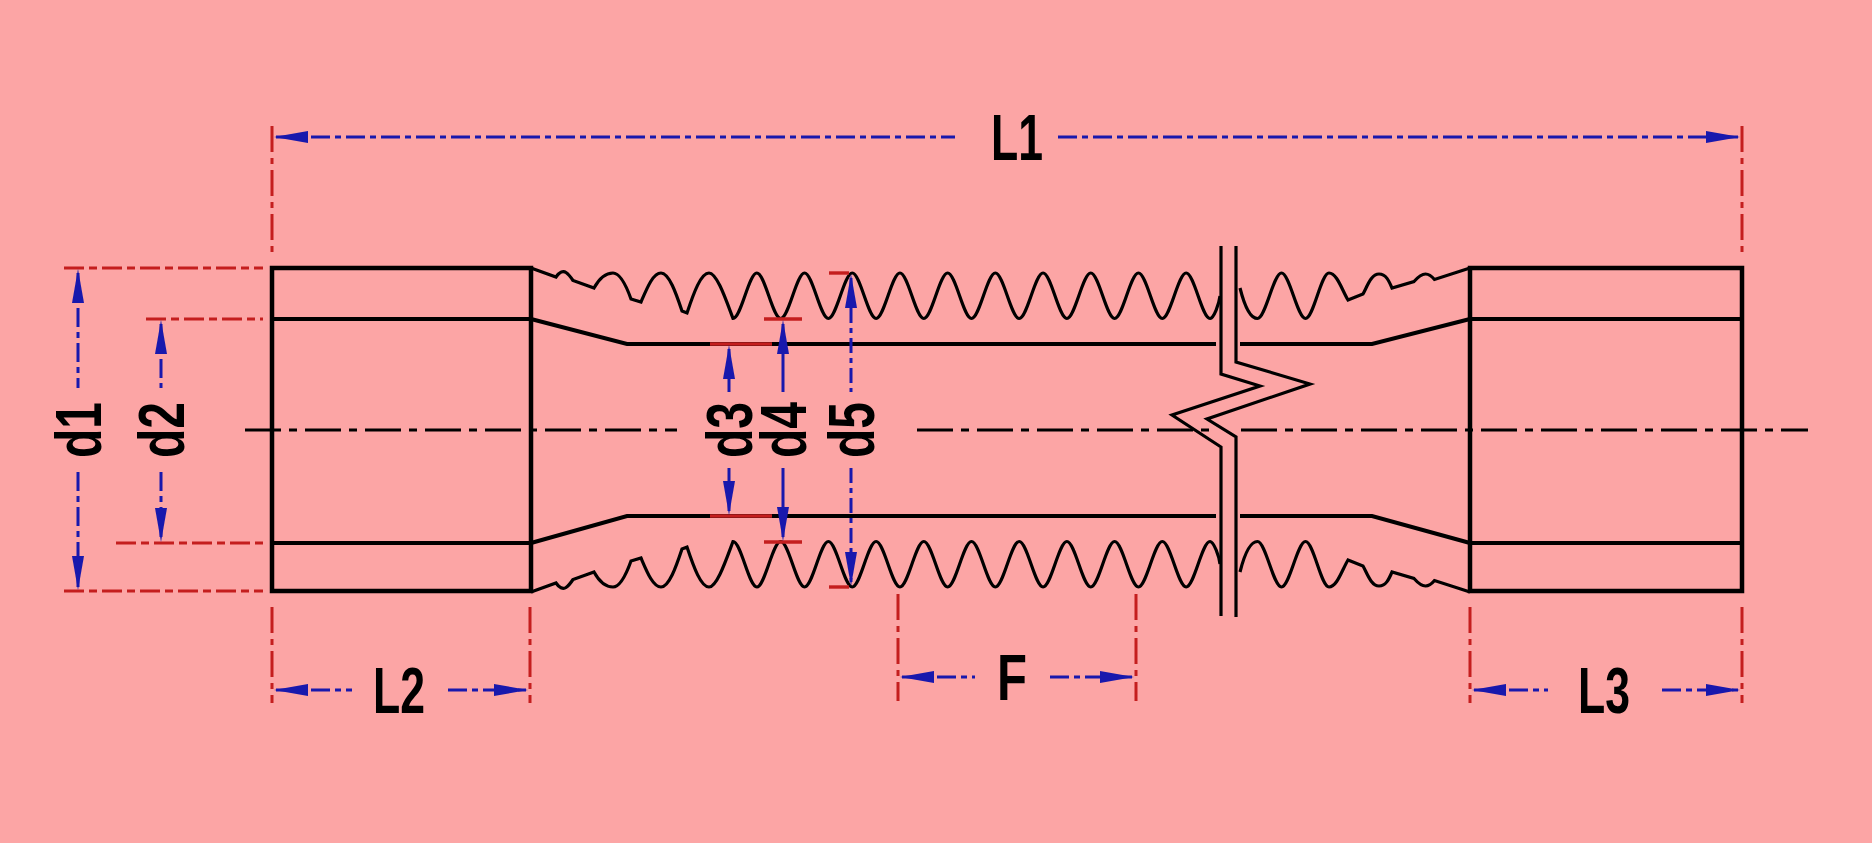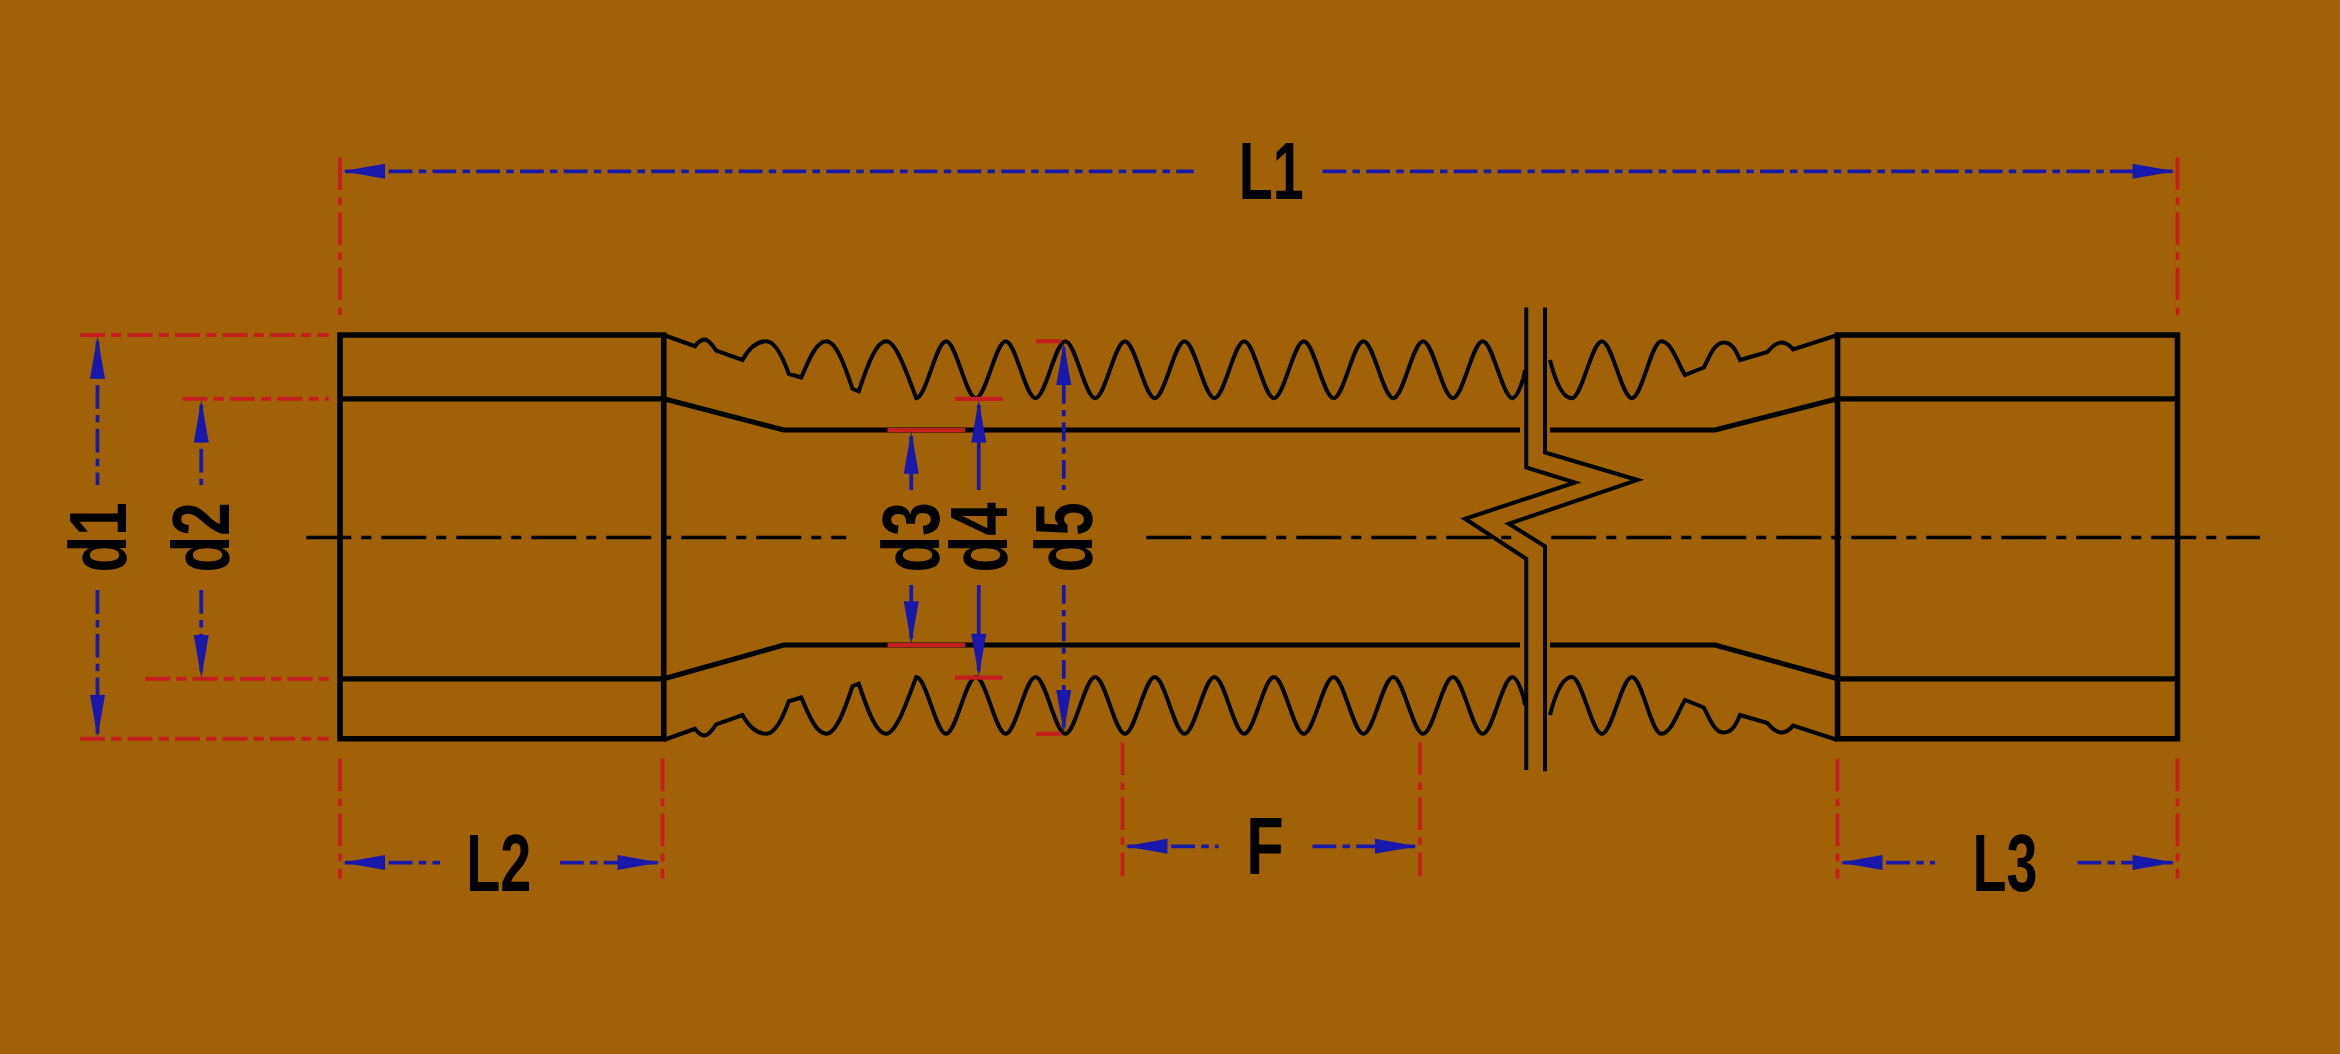--- a/index.html
+++ b/index.html
@@ -1,16 +1,16 @@
 <!DOCTYPE html>
 <html><head>
 <meta charset="utf-8">
 <style>
   html,body{margin:0;padding:0;background:#fff;}
-  .canvas{position:relative;width:1872px;height:843px;background:#a16207;overflow:hidden;}
+  .canvas{position:relative;width:1872px;height:843px;background:#fca5a5;overflow:hidden;}
   svg{position:absolute;left:0;top:0;}
   text{font-family:"Liberation Sans", sans-serif;font-weight:bold;fill:#000;}
 </style>
 </head>
 <body>
 
 <div class="canvas">
   <svg id="dwg" width="1872" height="843" viewBox="0 0 1872 843">
 
     <g id="g-part">

